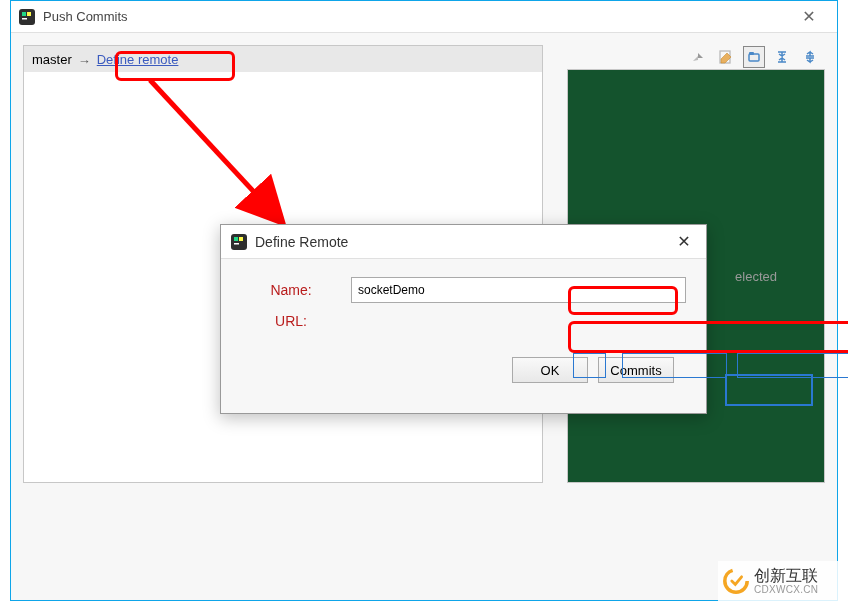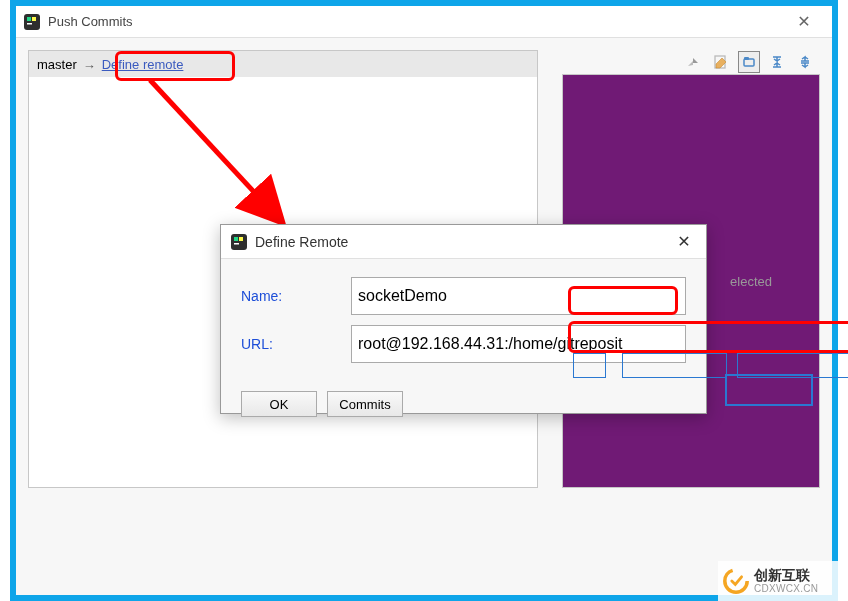--- a/index.html
+++ b/index.html
@@ -9,21 +9,21 @@
     background: #fff;
     width: 848px;
     height: 601px;
     position: relative;
     overflow: hidden;
   }
   .main-window {
     position: absolute;
     left: 10px; top: 0;
     width: 828px; height: 601px;
-    border: 6px solid #0ea5e9;
+    border: 1px solid #0ea5e9;
     background: #f7f7f7;
   }
   .titlebar {
     height: 32px;
     display: flex;
     align-items: center;
     padding: 0 8px;
     background: #fff;
     border-bottom: 1px solid #e0e0e0;
   }
@@ -72,21 +72,21 @@
     color: #888;
     font-size: 14px;
   }
   .toolbar .tb-icon.active {
     border: 1px solid #888;
     background: #eee;
   }
   .right-body {
     flex: 1;
     border: 1px solid #c7c7c7;
-    background: #701a75;
+    background: #14532d;
     display: flex;
     align-items: center;
     justify-content: center;
     color: #999;
   }
   .branch-row {
     background: #e8e8e8;
     height: 26px;
     display: flex;
     align-items: center;
@@ -164,38 +164,39 @@
   .dlg-body {
     padding: 18px 20px 10px 20px;
   }
   .form-row {
     display: flex;
     align-items: center;
     margin-bottom: 10px;
   }
   .form-row label {
     width: 110px;
-    text-align: left;
+    text-align: center;
     padding-right: 10px;
-    color: #1d4ed8;
+    color: #b91c1c;
     font-size: 14px;
   }
   .form-row input {
     flex: 1;
-    height: 38px;
+    height: 26px;
     border: 1px solid #aaa;
     padding: 0 6px;
-    font-size: 16px;
+    font-size: 12px;
     font-family: inherit;
     background: #fff;
   }
   .dlg-buttons {
     display: flex;
+    justify-content: flex-end;
     gap: 10px;
-    padding: 8px 20px 0 20px;
+    padding: 8px 32px 0 20px;
   }
   .btn {
     min-width: 76px;
     height: 26px;
     border: 1px solid #aaa;
     background: linear-gradient(#f9f9f9,#e8e8e8);
     font-size: 13px;
     cursor: pointer;
     display: flex; align-items:center; justify-content:center;
   }
@@ -226,21 +227,21 @@
     gap: 4px;
     padding-left: 4px;
     z-index: 200;
   }
   .watermark .logo {
     width: 28px; height: 28px;
   }
   .watermark .wm-text {
     display:flex; flex-direction:column; line-height:1.1;
   }
-  .watermark .wm-cn { font-size:14px; color:#333; font-weight:700;}
+  .watermark .wm-cn { font-size:16px; color:#333; font-weight:400;}
   .watermark .wm-en { font-size:10px; color:#999; letter-spacing:0.3px;}
   .pycharm-icon {
     background: #2e2e2e;
     border-radius: 3px;
     display:inline-flex; align-items:center; justify-content:center;
   }
 </style>
 </head>
 <body>
 
@@ -331,21 +332,20 @@
     <span class="title" data-name="dialog-title">Define Remote</span>
     <span class="close" data-name="dialog-close-icon">✕</span>
   </div>
   <div class="dlg-body" data-name="dialog-body">
     <div class="form-row" data-name="name-row">
       <label data-name="name-label">Name:</label>
       <input type="text" data-name="name-input" value="socketDemo" style="">
     </div>
     <div class="form-row" data-name="url-row">
       <label data-name="url-label">URL:</label>
-      <input type="text" data-name="url-input" value="root@192.168.44.31:/home/gitreposit" style="">
     </div>
   </div>
   <div class="dlg-buttons" data-name="dialog-buttons">
     <div class="btn" data-name="ok-button">OK</div>
     <div class="btn" data-name="cancel-button">Commits</div>
   </div>
 </div>
 
 <div class="redbox" style="left:568px; top:286px; width:110px; height:29px; z-index:60;" data-name="highlight-name"></div>
 <div class="redbox" style="left:568px; top:321px; width:324px; height:32px; z-index:60;" data-name="highlight-url"></div>

